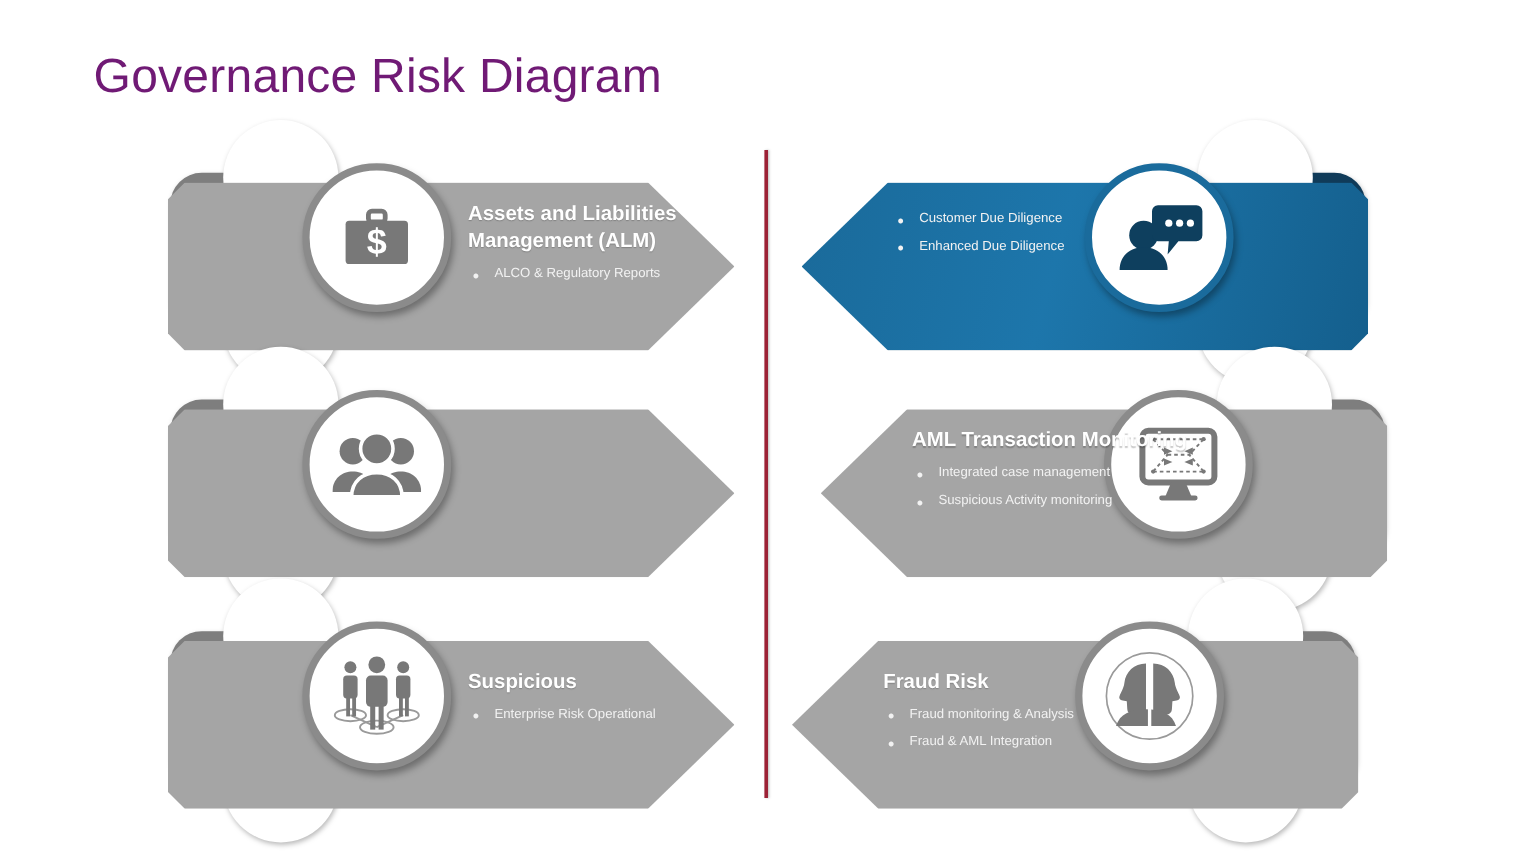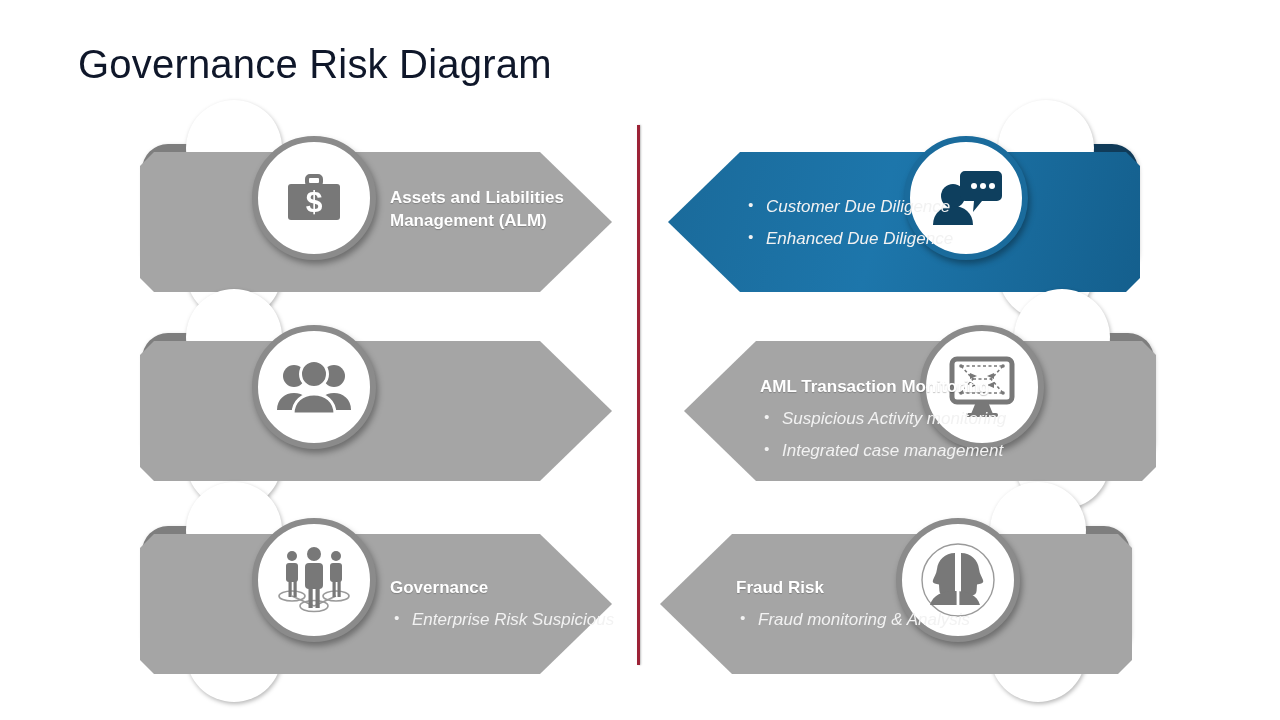--- a/index.html
+++ b/index.html
@@ -16,21 +16,21 @@
     -webkit-font-smoothing: antialiased;
   }
 
   
   #slide-title {
     position: absolute;
     left: 78px;
     top: 42px;
     font-size: 40px;
     font-weight: 400;
-    color: #0f172a;
+    color: #701a75;
     letter-spacing: 0.2px;
     white-space: nowrap;
   }
 
   
   #center-divider {
     position: absolute;
     left: 637px;
     top: 125px;
     width: 3px;
@@ -131,42 +131,40 @@
     border-color: #1a6b9c;
   }
   .icon-circle svg { display: block; }
 
   
   .text-block {
     position: absolute;
     top: 30px;
     width: 264px;
     color: #ffffff;
-    margin-top: 20px;
   }
   .card.left  .text-block { left: 250px; }
   .card.right .text-block { left: 78px; }
 
   .card-title {
     font-size: 17px;
     font-weight: bold;
     line-height: 1.36;
     margin-bottom: 8px;
     text-shadow: 0 1px 1px rgba(0,0,0,0.22);
   }
   .bullets { list-style: none; margin: 0; padding: 0; }
   .bullets li {
     position: relative;
     padding-left: 22px;
-    font-size: 17px;
+    font-size: 11px;
     line-height: 1.55;
     margin-bottom: 6px;
     color: #f2f2f2;
     white-space: nowrap;
-    font-style: italic;
   }
   .bullets li::before {
     content: "\2022";
     position: absolute;
     left: 4px;
     top: -1px;
     font-size: 15px;
     color: #f2f2f2;
   }
 
@@ -186,20 +184,21 @@
   <div class="icon-circle">
     <svg width="72" height="72" viewBox="0 0 72 72" aria-hidden="true">
       <rect x="29" y="14" width="14" height="9" rx="3" fill="none" stroke="#787878" stroke-width="4"></rect>
       <rect x="10" y="22" width="52" height="36" rx="3" fill="#787878"></rect>
       <text x="36" y="50" text-anchor="middle" font-family="Liberation Sans, sans-serif" font-size="30" font-weight="bold" fill="#ffffff">$</text>
     </svg>
   </div>
   <div class="text-block">
     <div class="card-title">Assets and Liabilities Management (ALM)</div>
     <ul class="bullets">
+      <li>ALCO &amp; Regulatory Reports</li>
     </ul>
   </div>
 </div>
 
 <div class="card right active" id="card-kyc" style="right:140px; top:136px;">
   <div class="tail">
     <div class="gloss"></div>
   </div>
   <div class="body"></div>
   <div class="icon-circle">
@@ -260,22 +259,22 @@
         <circle cx="15" cy="11" r="1.8"></circle>
         <circle cx="57" cy="11" r="1.8"></circle>
         <circle cx="15" cy="38" r="1.8"></circle>
         <circle cx="57" cy="38" r="1.8"></circle>
       </g>
     </svg>
   </div>
   <div class="text-block">
     <div class="card-title">AML Transaction Monitoring</div>
     <ul class="bullets">
+      <li>Integrated case management</li>
       <li>Suspicious Activity monitoring</li>
-      <li>Integrated case management</li>
     </ul>
   </div>
 </div>
 
 <div class="card left" id="card-governance" style="left:140px; top:518px;">
   <div class="tail"></div>
   <div class="body"></div>
   <div class="icon-circle">
     <svg width="76" height="72" viewBox="0 0 76 72" aria-hidden="true">
       <ellipse cx="16" cy="52" rx="13" ry="5" fill="none" stroke="#9a9a9a" stroke-width="1.6"></ellipse>
@@ -296,38 +295,39 @@
       </g>
       <g fill="#787878">
         <circle cx="38" cy="10" r="7"></circle>
         <rect x="29" y="19" width="18" height="26" rx="4"></rect>
         <rect x="32.5" y="42" width="4.2" height="22"></rect>
         <rect x="39.5" y="42" width="4.2" height="22"></rect>
       </g>
     </svg>
   </div>
   <div class="text-block tight">
-    <div class="card-title">Governance</div>
-    <ul class="bullets">
-      <li>Enterprise Risk Suspicious</li>
+    <div class="card-title">Suspicious</div>
+    <ul class="bullets">
+      <li>Enterprise Risk Operational</li>
     </ul>
   </div>
 </div>
 
 <div class="card right" id="card-fraud-risk" style="right:148px; top:518px;">
   <div class="tail"></div>
   <div class="body"></div>
   <div class="icon-circle">
     <svg width="82" height="82" viewBox="0 0 82 82" aria-hidden="true">
       <circle cx="41" cy="41" r="36" fill="none" stroke="#9a9a9a" stroke-width="1.4"></circle>
       <path d="M38 14c-10 0-17 7-18 16-0.6 5-3 8-4 11-0.8 2 0.4 3.4 2.6 3.8l3.4 0.6 0.4 6.4c0.2 3 2 4.6 5 4.6h10.6V14z" fill="#787878"></path>
       <path d="M44 14c10 0 17 7 18 16 0.6 5 3 8 4 11 0.8 2-0.4 3.4-2.6 3.8l-3.4 0.6-0.4 6.4c-0.2 3-2 4.6-5 4.6H44V14z" fill="#787878"></path>
       <path d="M13 66c3-10 12-14 25-14s22 4 25 14z" fill="#787878"></path>
       <rect x="39.6" y="14" width="2.8" height="54" fill="#ffffff"></rect>
     </svg>
   </div>
   <div class="text-block tight">
     <div class="card-title">Fraud Risk</div>
     <ul class="bullets">
       <li>Fraud monitoring &amp; Analysis</li>
+      <li>Fraud &amp; AML Integration</li>
     </ul>
   </div>
 </div>
 
 </body></html>

